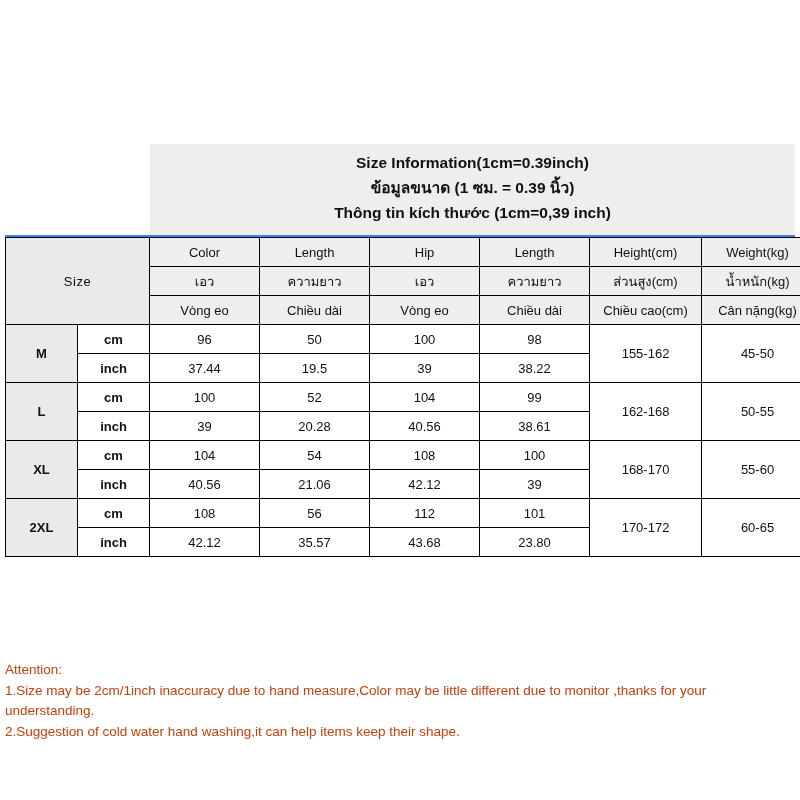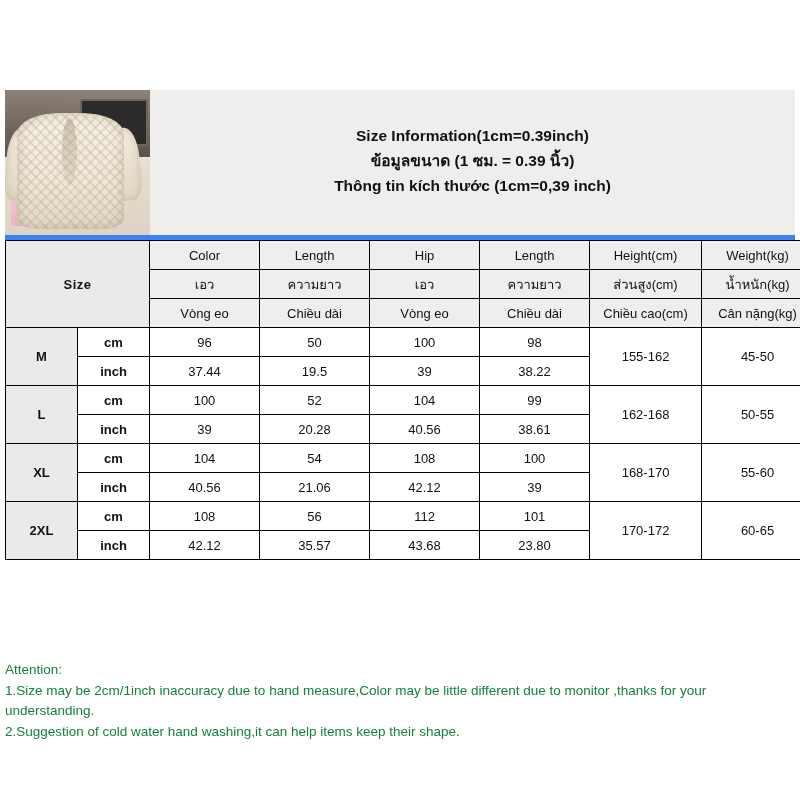--- a/index.html
+++ b/index.html
@@ -24,21 +24,22 @@
     left: 5px;
     top: 90px;
     width: 790px;
     height: 566px;
     background: #ffffff;
   }
   
   .top-band {
     display: flex;
     height: 145px;
-    border-bottom: 5px solid #3b82f6;
+    border-bottom: 2px solid #3b82f6;
+    align-items: flex-end;
   }
   .photo-cell {
     width: 145px;
     flex: 0 0 145px;
     position: relative;
     overflow: hidden;
     background: #e9e2d8;
   }
   .photo {
     position: absolute;
@@ -131,21 +132,21 @@
     vertical-align: middle;
     font-size: 13px;
     color: #111;
     padding: 0;
     height: 28px;
     background: #ffffff;
   }
   .hdr-cell { background: #f0eeec !important; font-weight: normal; }
   .hdr-size {
     background: #eceae8 !important;
-    font-weight: bold;
+    font-weight: normal;
     font-size: 21px;
     letter-spacing: .5px;
   }
   .size-label {
     background: #eceae8 !important;
     font-weight: bold;
     font-size: 16px;
   }
   .unit-cell { font-weight: bold; font-size: 13px; margin-top: 25px; }
   .val { font-size: 13.5px; }
@@ -157,21 +158,21 @@
   col.c-data { width: 110px; }
   col.c-hw   { width: 112px; }
 
   
   .attention {
     position: absolute;
     left: 5px;
     top: 660px;
     width: 790px;
     font-size: 13.5px;
-    color: #15803d;
+    color: #c2410c;
     line-height: 1.52;
   }
   .attention .line { white-space: nowrap; }
   .attention .wrap { white-space: normal; }
 </style>
 </head>
 <body>
 
 <div class="page">
   <div class="chart">

